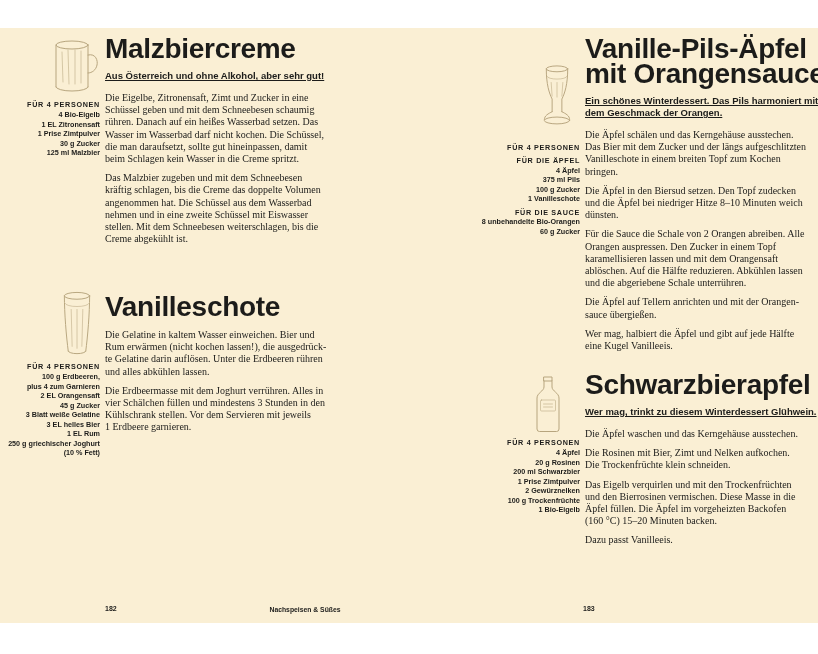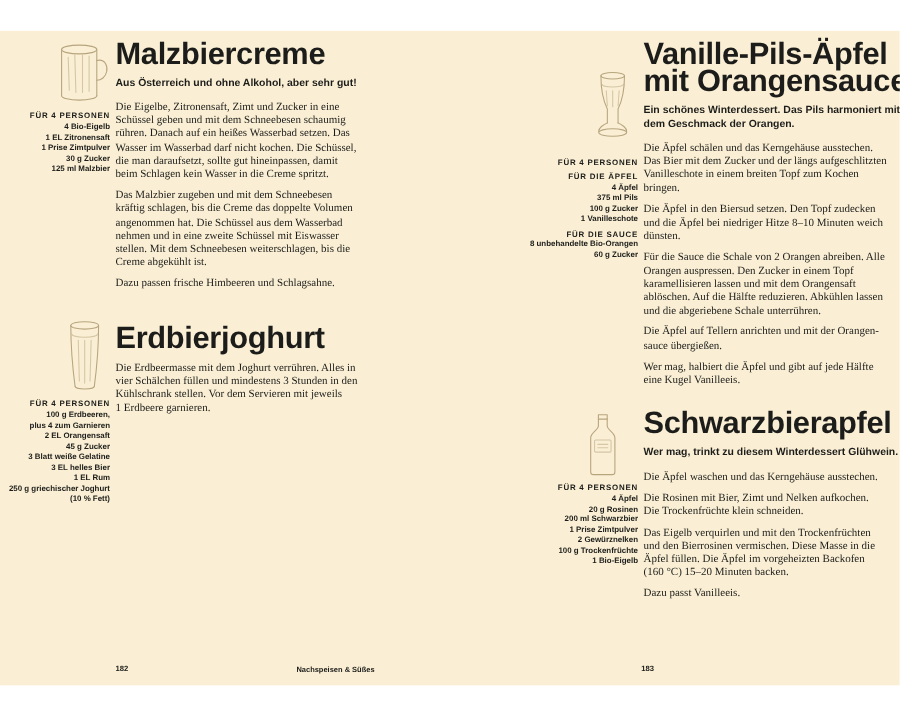--- a/index.html
+++ b/index.html
@@ -18,21 +18,21 @@
 
   .icon-box { display: flex; justify-content: flex-end; }
   .icon-box svg { stroke: #b7a57e; fill: none; stroke-width: 1; stroke-linecap: round; stroke-linejoin: round; }
   .icon-faint { opacity: .55; }
 
   .serves { font-size: 7.2px; font-weight: 700; letter-spacing: .7px; margin-top: 4px; margin-bottom: 1px; }
   .ing { font-size: 7.2px; font-weight: 700; line-height: 9.5px; }
   .ing-header { letter-spacing: .7px; margin-top: 4px; }
 
   .title { font-size: 28px; line-height: 25px; font-weight: 700; letter-spacing: -0.3px; white-space: pre-line; }
-  .subtitle { font-size: 9.5px; line-height: 12px; font-weight: 700; margin-top: 9px; white-space: pre-line; }
+  .subtitle { font-size: 9.5px; line-height: 12px; font-weight: 700; margin-top: 9px; white-space: pre-line; text-decoration: underline; }
   .body { margin-top: 10px; }
   .para { font-family: Liberation Serif, serif; font-size: 10px; line-height: 12.2px;
           margin-bottom: 7px; white-space: pre-line; }
   .para:last-child { margin-bottom: 0; }
 
   .footer-num { position: absolute; top: 605px; font-size: 7px; font-weight: 700; }
   .footer-section { position: absolute; top: 605.5px; left: 225px; width: 160px; text-align: center;
                     font-size: 6.8px; font-weight: 700; }
 </style>
 </head>
@@ -73,21 +73,20 @@
 rühren. Danach auf ein heißes Wasserbad setzen. Das
 Wasser im Wasserbad darf nicht kochen. Die Schüssel,
 die man daraufsetzt, sollte gut hineinpassen, damit
 beim Schlagen kein Wasser in die Creme spritzt.</p>
           <p class="para">Das Malzbier zugeben und mit dem Schneebesen
 kräftig schlagen, bis die Creme das doppelte Volumen
 angenommen hat. Die Schüssel aus dem Wasserbad
 nehmen und in eine zweite Schüssel mit Eiswasser
 stellen. Mit dem Schneebesen weiterschlagen, bis die
 Creme abgekühlt ist.</p>
-          <p class="para">Dazu passen frische Himbeeren und Schlagsahne.</p>
         </div>
     </div>
   </div>
 
   <div class="recipe" style="left:0; top:288px; width:356px;">
     <div class="side side-left">
       <div class="icon-box" style="margin-right:5px; margin-top:2px;">
         <svg width="36" height="68" viewBox="0 0 36 70">
           <ellipse cx="18" cy="6" rx="13" ry="3.5"></ellipse>
           <path d="M5,6 C5,24 7,48 9,63 M31,6 C31,24 29,48 27,63"></path>
@@ -105,22 +104,26 @@
           <div class="ing">2 EL Orangensaft</div>
           <div class="ing">45 g Zucker</div>
           <div class="ing">3 Blatt weiße Gelatine</div>
           <div class="ing">3 EL helles Bier</div>
           <div class="ing">1 EL Rum</div>
           <div class="ing">250 g griechischer Joghurt</div>
           <div class="ing">(10 % Fett)</div>
         </div>
     </div>
     <div class="main main-left" style="margin-top:6px;">
-      <div class="title">Erdbierjoghurt</div>
-      <div class="body">
+      <div class="title">Vanilleschote</div>
+      <div class="body">
+          <p class="para">Die Gelatine in kaltem Wasser einweichen. Bier und
+Rum erwärmen (nicht kochen lassen!), die ausgedrück-
+te Gelatine darin auflösen. Unter die Erdbeeren rühren
+und alles abkühlen lassen.</p>
           <p class="para">Die Erdbeermasse mit dem Joghurt verrühren. Alles in
 vier Schälchen füllen und mindestens 3 Stunden in den
 Kühlschrank stellen. Vor dem Servieren mit jeweils
 1 Erdbeere garnieren.</p>
         </div>
     </div>
   </div>
 
   <div class="footer-num" style="left:105px;">182</div>
   <div class="footer-section">Nachspeisen &amp; Süßes</div>

